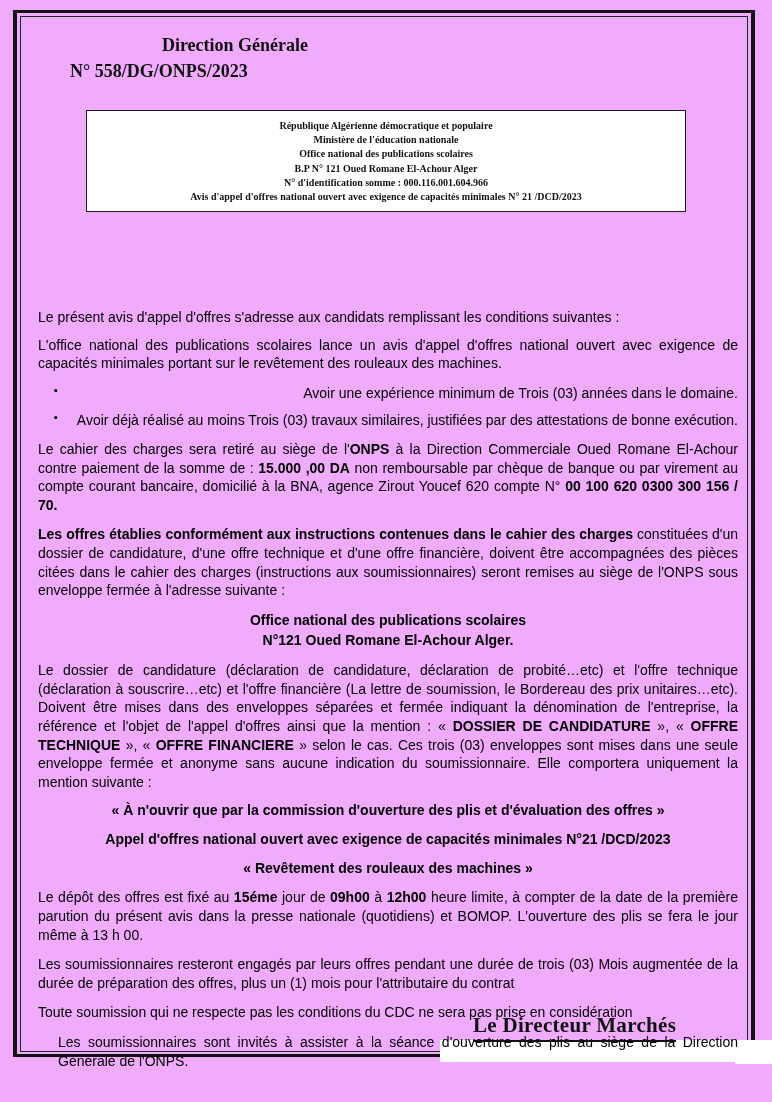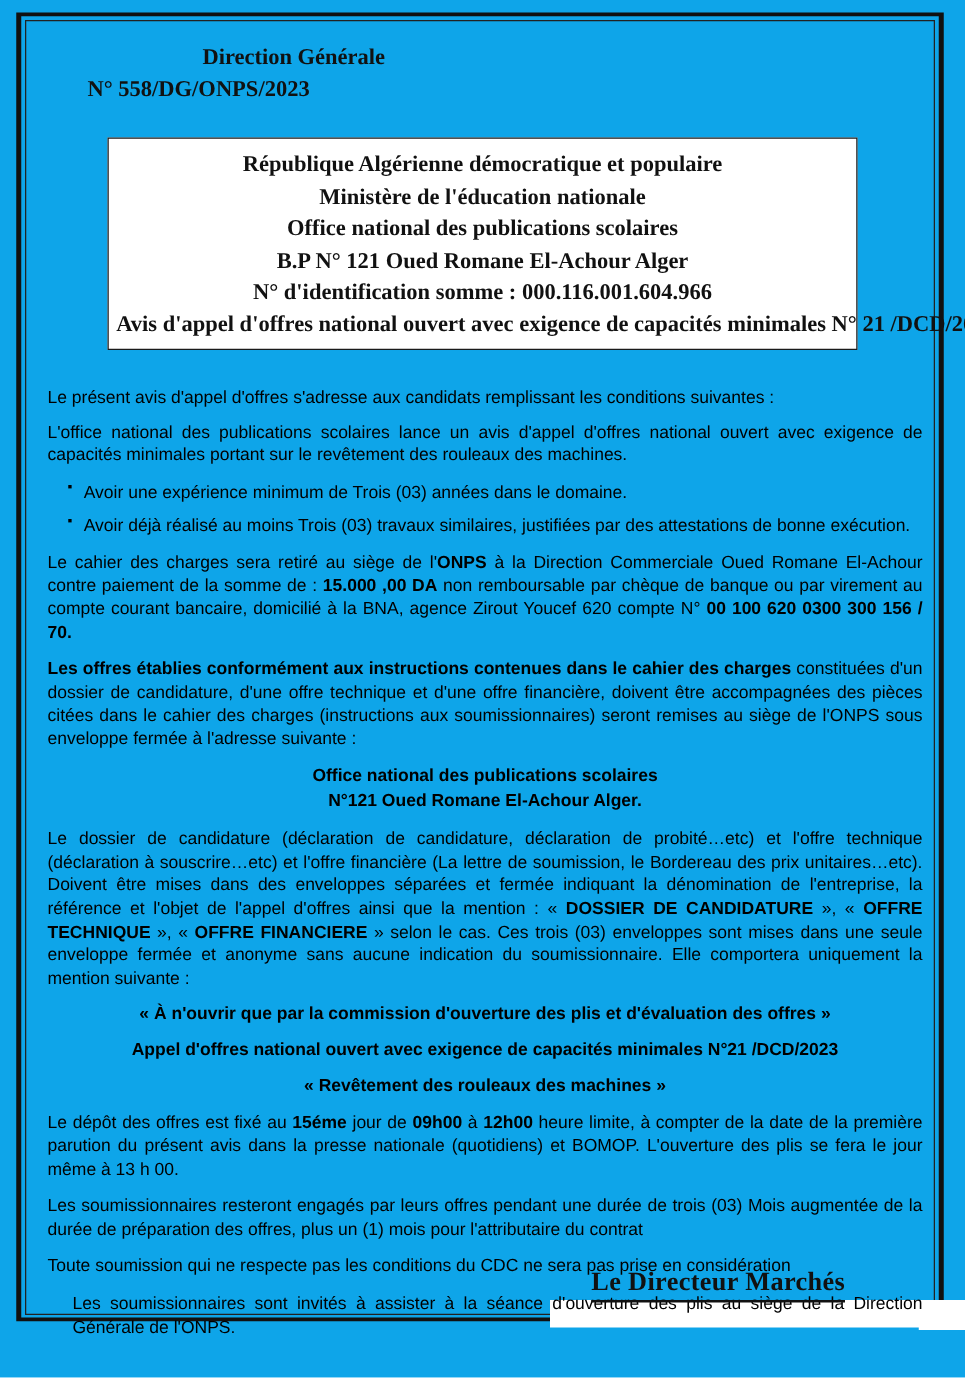--- a/index.html
+++ b/index.html
@@ -5,21 +5,21 @@
 <style>
   html, body {
     margin: 0;
     padding: 0;
     background: #ffffff;
   }
   .page {
     position: relative;
     width: 772px;
     height: 1102px;
-    background: #0ea5e9;
+    background: #f0abfc;
     overflow: hidden;
     font-family: "Liberation Sans", sans-serif;
     color: #000000;
   }
 
   
   .frame-outer {
     position: absolute;
     left: 13px;
     top: 10px;
@@ -92,21 +92,21 @@
     top: 110px;
     width: 600px;
     border: 1px solid #1a1a1a;
     box-sizing: border-box;
     padding: 8px 6px 7px 6px;
     background: #fff;
   }
   .id-box .line {
     font-family: "Liberation Serif", serif;
     font-weight: bold;
-    font-size: 18px;
+    font-size: 10px;
     line-height: 1.42;
     text-align: center;
     color: #111;
     white-space: nowrap;
   }
 
   
   .body {
     position: absolute;
     left: 38px;
@@ -122,20 +122,21 @@
   }
   .p:last-child { margin-bottom: 0; margin-left: 20px; }
   .p.tight { margin-bottom: 9px; }
   .p.nojust { text-align: left; }
   b { font-weight: bold; }
 
   ul.bullets {
     list-style: none;
     margin: 0 0 10px 0;
     padding: 0;
+    text-align: right;
   }
   ul.bullets li {
     position: relative;
     font-size: 14px;
     line-height: 1.33;
     padding-left: 29px;
     margin-bottom: 9px;
     color: #000;
   }
   ul.bullets li::before {

